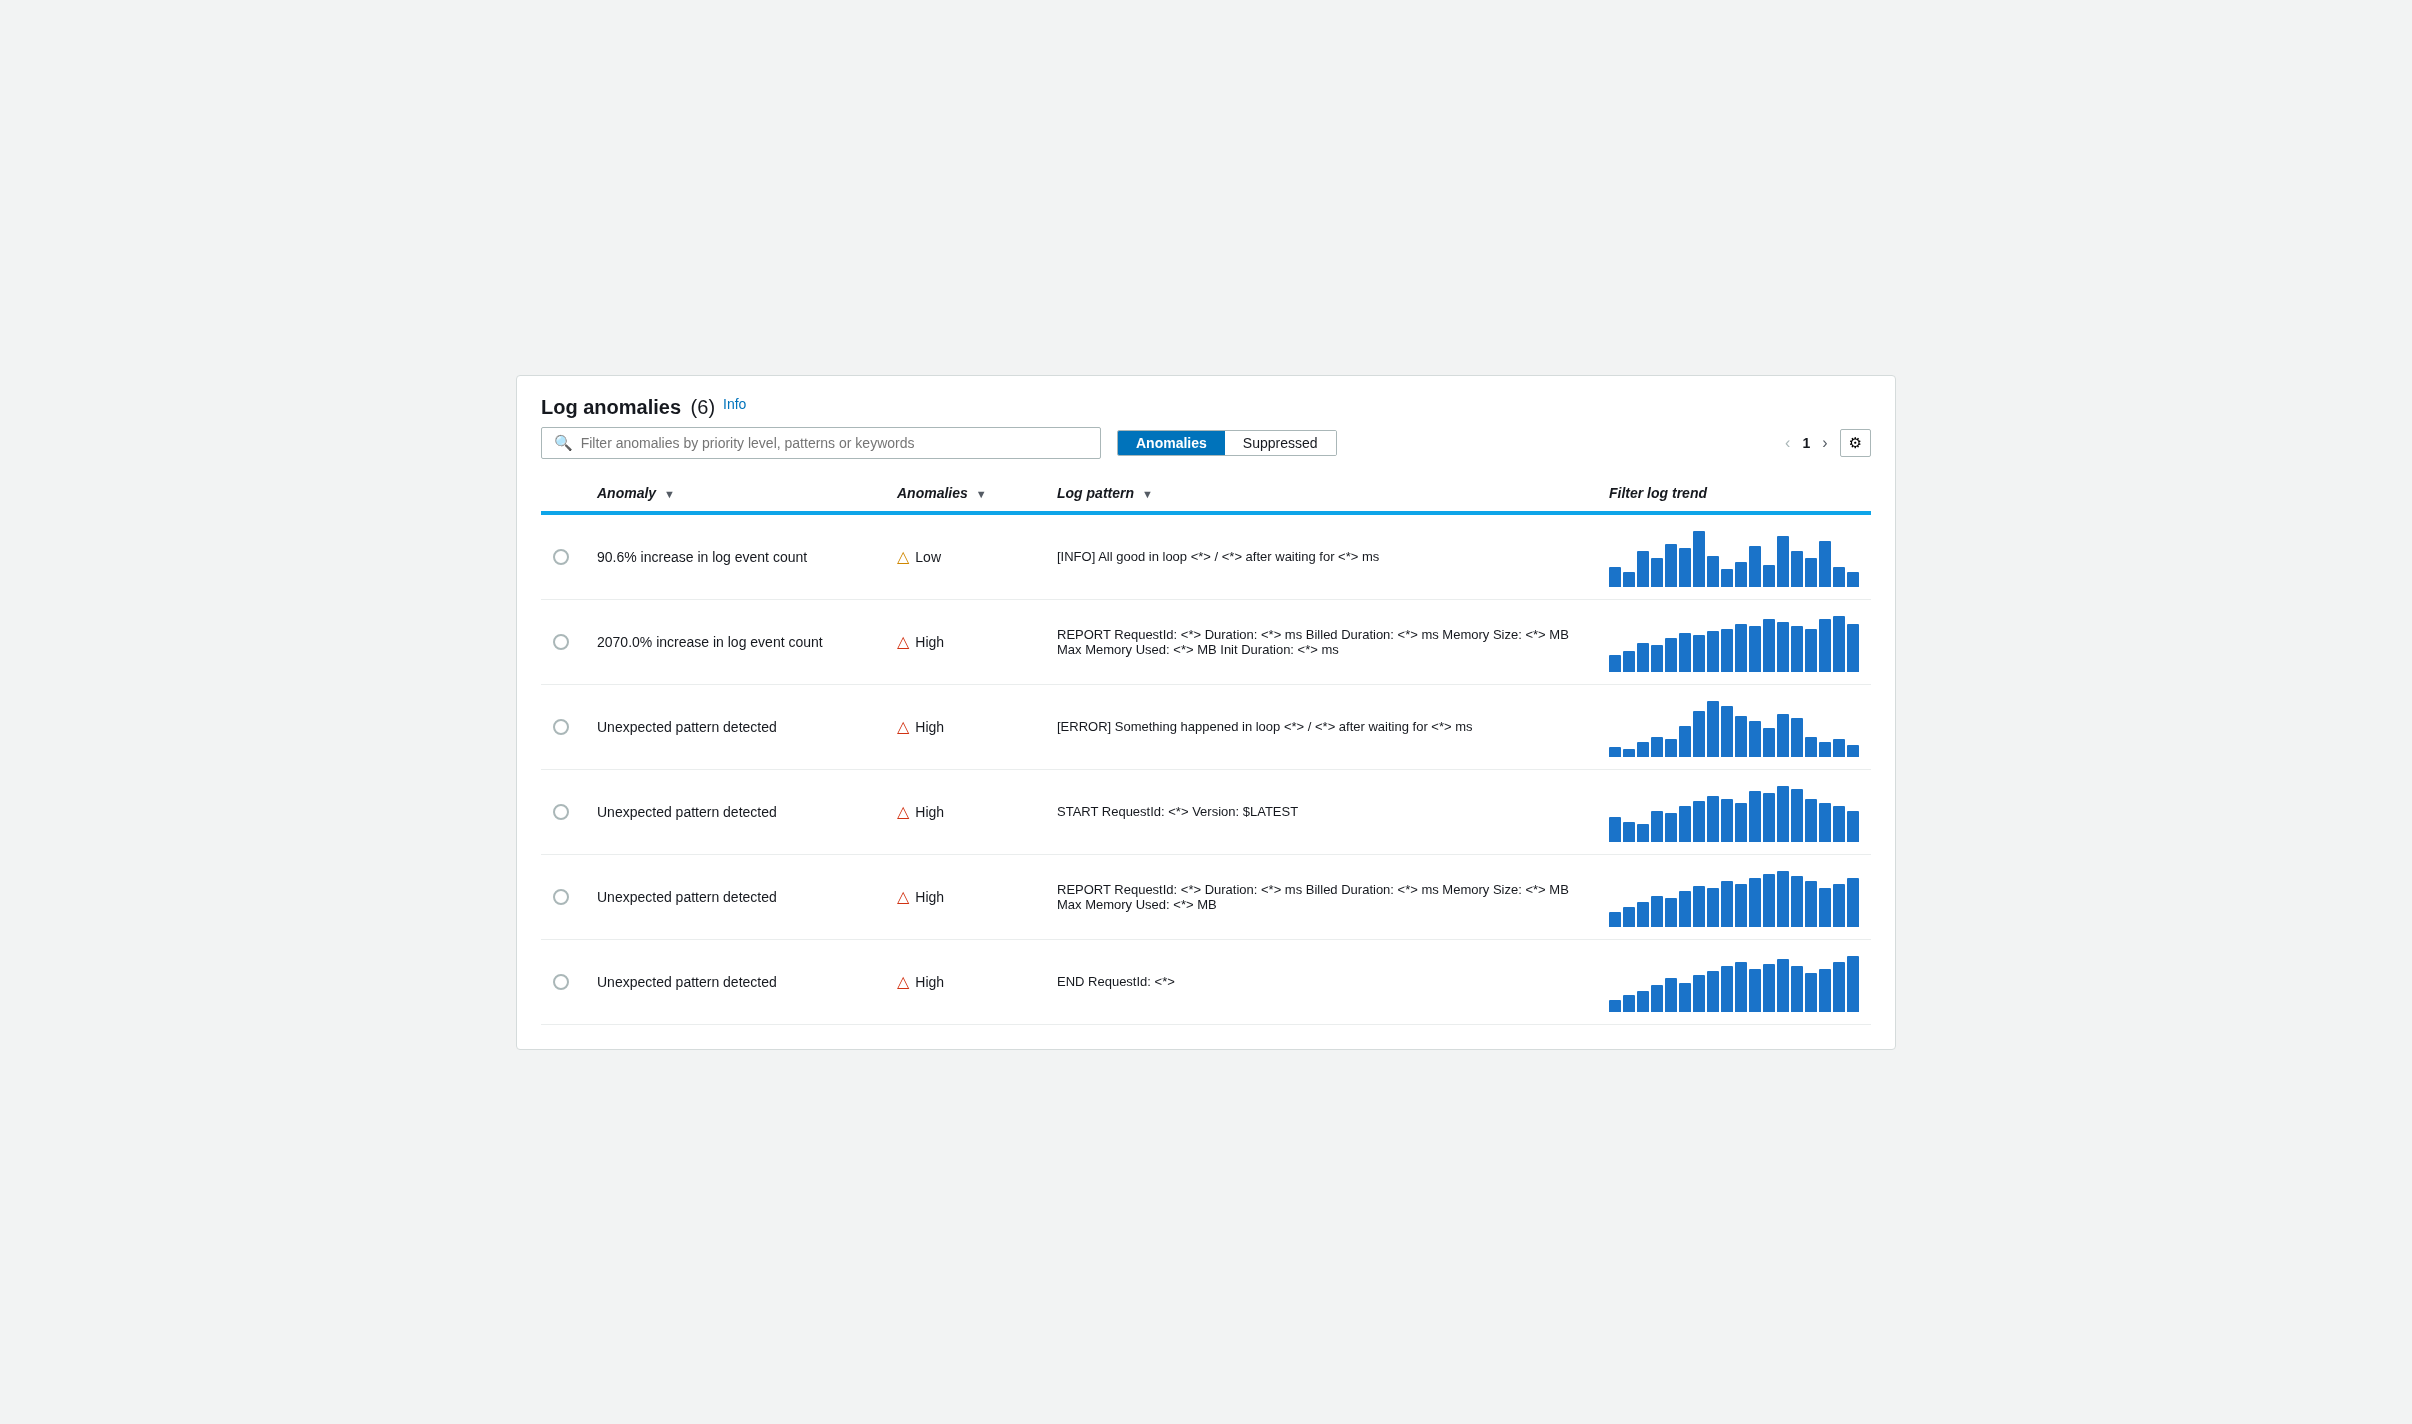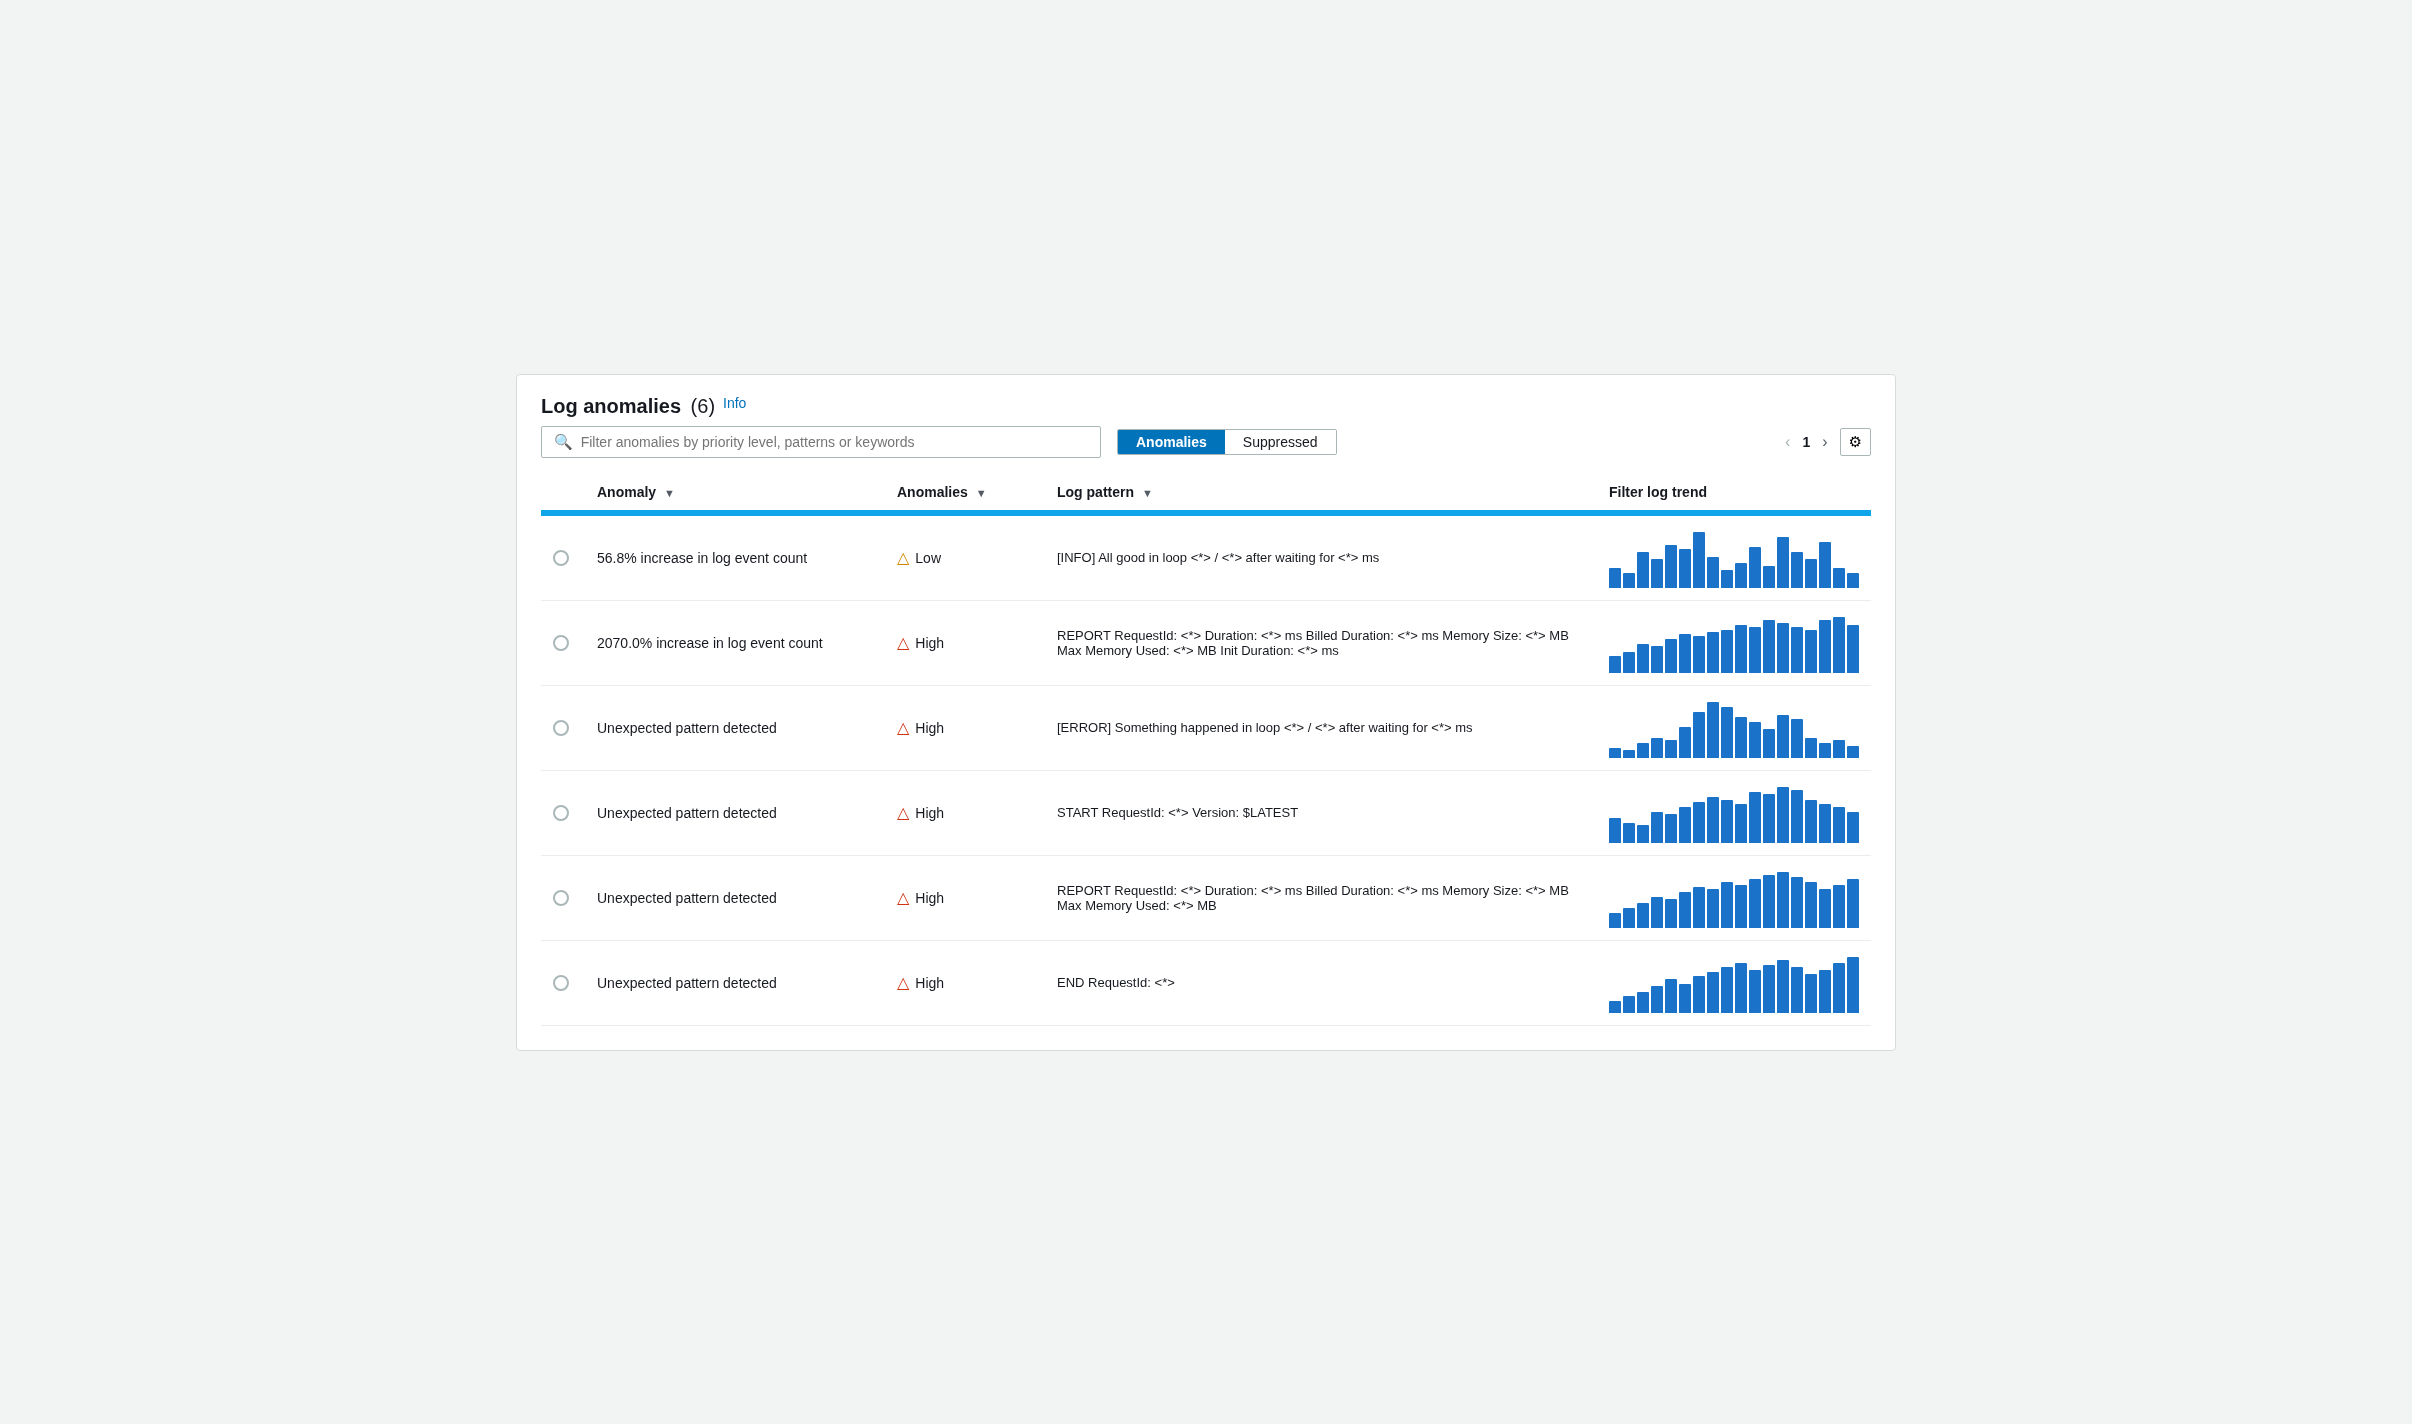--- a/index.html
+++ b/index.html
@@ -149,21 +149,22 @@
       align-items: center;
       justify-content: center;
     }
 
     
     table {
       width: 100%;
       border-collapse: collapse;
     }
     thead tr {
-      border-bottom: 6px solid #0ea5e9;
+      border-bottom: 4px solid #0ea5e9;
+      font-style: italic;
     }
     th {
       text-align: left;
       font-size: 14px;
       font-weight: 700;
       color: #16191f;
       padding: 10px 12px;
       white-space: nowrap;
     }
     th .sort-icon {
@@ -282,21 +283,21 @@
         <th class="col-trend">
           <span>Filter log trend</span>
         </th>
       </tr>
     </thead>
     <tbody id="table-body">
     <tr>
           <td class="col-checkbox">
             <div class="radio-btn"></div>
           </td>
-          <td class="col-anomaly">56.8% increase in log event count</td>
+          <td class="col-anomaly">90.6% increase in log event count</td>
           <td class="col-priority">
             <div class="priority-badge">
               <span class="priority-icon-low">△</span>
               <span>Low</span>
             </div>
           </td>
           <td class="col-pattern" style="font-size: 13px; color: rgb(22, 25, 31);">[INFO] All good in loop &lt;*&gt; / &lt;*&gt; after waiting for &lt;*&gt; ms</td>
           <td class="col-trend">
             <div class="bar-chart">
               <div class="bar" style="height: 20px;"></div>

